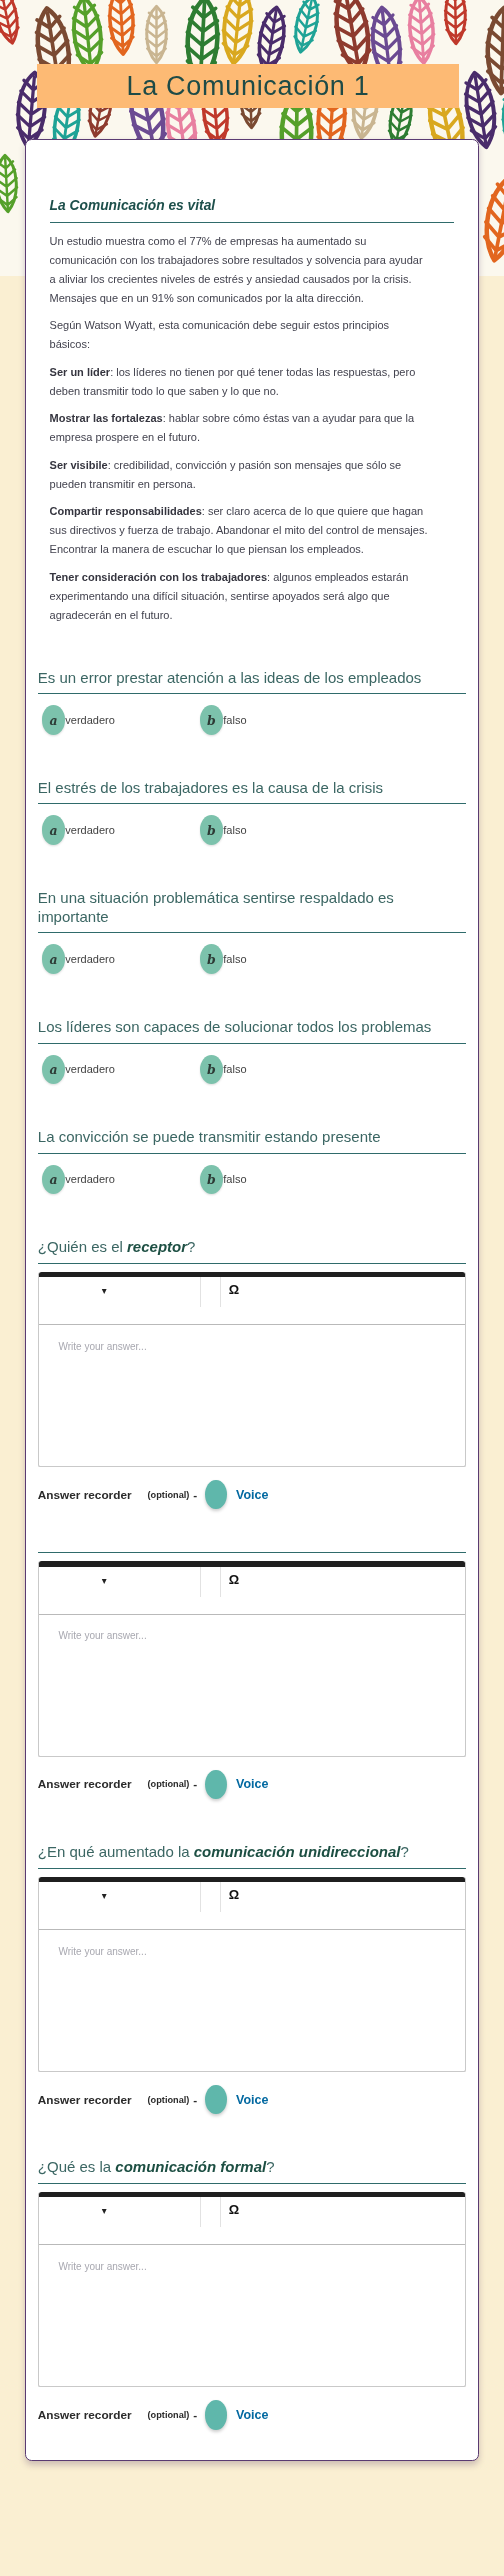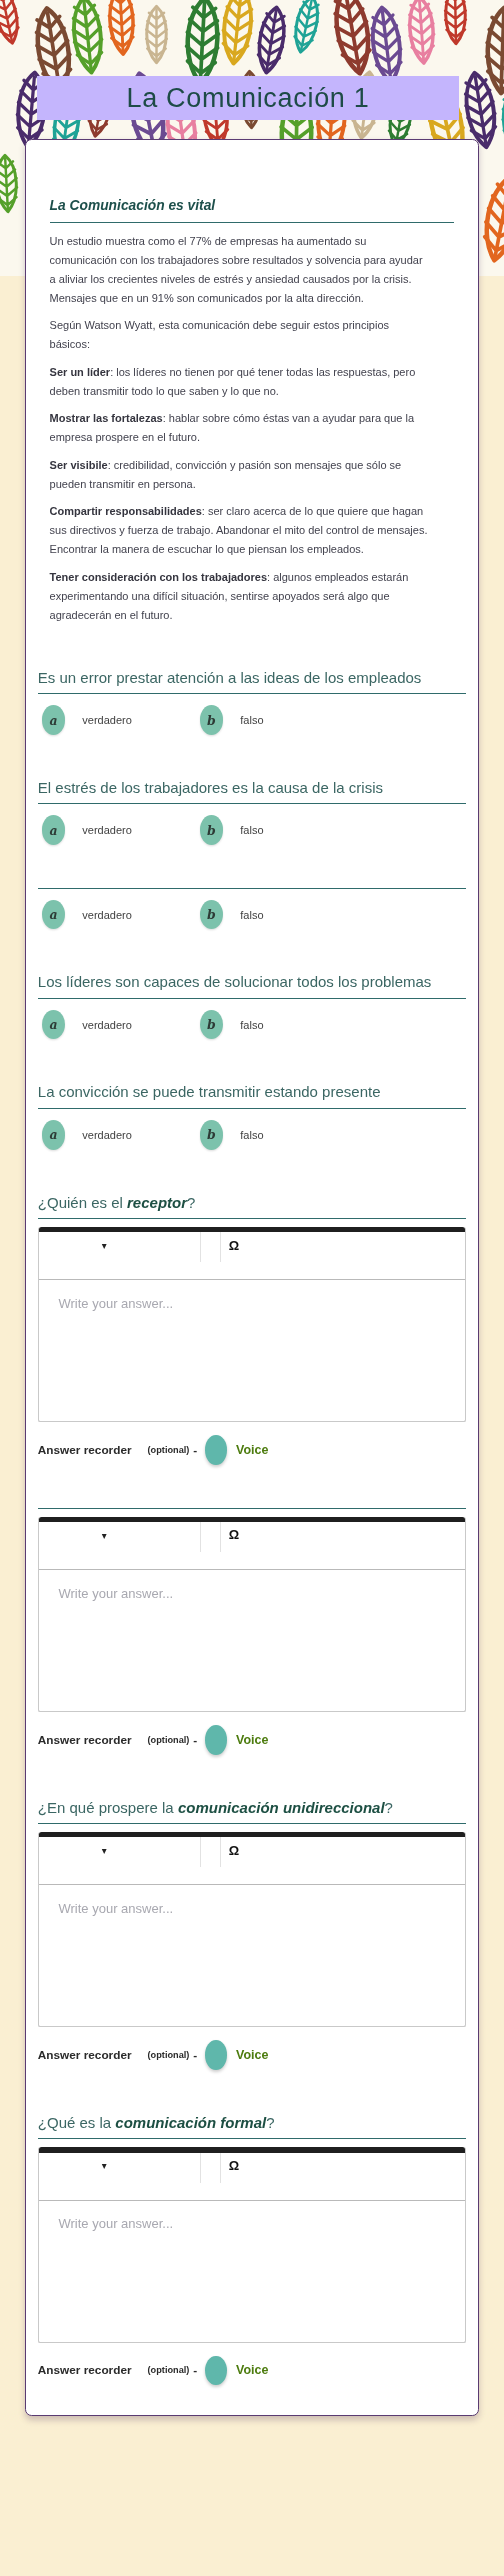--- a/index.html
+++ b/index.html
@@ -2,22 +2,22 @@
 <html style="font-size:10.5px"><head>
 <meta charset="utf-8">
 <style>
   html,body{margin:0;padding:0}
   body{background:#faefd2;font-family:"Liberation Sans",sans-serif}
   .page{width:504px;margin:0 auto;position:relative;overflow:hidden}
 
   
   .leaf-header{position:relative;height:276px;background:#fbf8ee;overflow:hidden}
   .leaf{position:absolute;pointer-events:none}
-  .title-banner{position:absolute;left:37px;width:422px;top:76px;height:44px;
-    background:#c4b5fd;display:flex;align-items:center;justify-content:center;z-index:3}
+  .title-banner{position:absolute;left:37px;width:422px;top:64px;height:44px;
+    background:#fdba74;display:flex;align-items:center;justify-content:center;z-index:3}
   .title-banner h1{margin:0;font-size:27px;font-weight:500;color:#1e4b47;letter-spacing:0.7px}
 
   
   .card{position:relative;z-index:2;margin:-137px 25px 24px;background:#ffffff;
     border:1.3px solid #5a3b72;border-radius:6.6px;padding:58px 11.8px 30px;
     box-shadow:0 3.3px 6.6px rgba(70,45,90,.25)}
 
   .intro{padding:0 11.8px}
   .intro-heading{margin:0 0 9.2px;font-size:13.8px;font-style:italic;font-weight:bold;color:#1d4f4b}
   .rule{border:none;border-top:0.7px solid #2f6b6b;margin:0}
@@ -28,44 +28,44 @@
   .q-title{margin:0 0 6.6px;font-size:15px;line-height:19px;font-weight:400;color:#3b6663}
   .q-bold{font-weight:bold;font-style:italic;color:#1d4f43}
 
   
   .options{display:flex;margin-top:11px;padding-left:3.9px}
   .option{display:flex;align-items:center;cursor:pointer}
   .option.first{width:158px}
   .bubble{width:23.6px;height:29.5px;border-radius:50%;background:#7cc2ac;flex:0 0 23.6px;
     display:flex;align-items:center;justify-content:center;box-shadow:0 1.3px 2px rgba(0,0,0,.12)}
   .letter{font-family:"DejaVu Serif",serif;font-style:italic;font-weight:bold;font-size:12.5px;color:#2d3b36}
-  .opt-label{margin-left:17px;font-size:11px;color:#3f3f3f}
+  .opt-label{font-size:11px;color:#3f3f3f}
 
   
   .rte{margin-top:7.9px;border:0.7px solid #c9c9c9;border-top:none;border-radius:2.6px;background:#fff}
   .rte-topbar{height:5.3px;background:#1f1f1f;border-radius:2.6px 2.6px 0 0}
   .rte-toolbar{position:relative;height:47px;border-bottom:1.3px solid #b9b9b9}
   .rte-dd{position:absolute;left:63px;top:7.9px;background:none;border:none;font-size:9.8px;color:#222;cursor:pointer;padding:0}
   .rte-sep1,.rte-sep2{position:absolute;top:0;height:30px;border-left:0.7px solid #e2e2e2}
   .rte-sep1{left:161px}
   .rte-sep2{left:181px}
   .rte-omega{position:absolute;left:190px;top:5.3px;font-size:13px;font-weight:bold;background:none;border:none;color:#111;cursor:pointer;padding:0}
   .rte-input{display:block;width:100%;box-sizing:border-box;height:141px;border:none;resize:none;
-    padding:15.8px 19.7px;font-size:13px;font-family:"Liberation Sans",sans-serif;color:#333;outline:none;
+    padding:15.8px 19.7px;font-size:10px;font-family:"Liberation Sans",sans-serif;color:#333;outline:none;
     border-radius:0 0 2.6px 2.6px}
   .rte-input::placeholder{color:#a8a8b0}
 
   
   .recorder{margin-top:13px;display:flex;align-items:center}
   .rec-label{font-size:11.8px;font-weight:bold;color:#2b2b2b}
   .rec-optional{font-size:9.2px;font-weight:bold;color:#2b2b2b;margin-left:16px}
   .rec-dash{font-size:11.8px;font-weight:bold;color:#2b2b2b;margin-left:3.9px}
   .rec-mic{width:21.7px;height:29.5px;margin-left:7.9px;border-radius:50%;background:#5fb7ab;border:none;
     cursor:pointer;box-shadow:0 2px 3.3px rgba(0,0,0,.2)}
-  .rec-voice{margin-left:9.2px;font-size:12.5px;font-weight:bold;color:#4d7c0f}
+  .rec-voice{margin-left:9.2px;font-size:12.5px;font-weight:bold;color:#0369a1}
 </style>
 </head>
 <body>
 
 <div class="page">
 
   <header class="leaf-header">
     <div id="leafRows">
         <div class="leaf" style="left: -11.8px; top: -15.8px; width: 37px; height: 63px; transform: rotate(-12deg);"><svg viewBox="-32 -58 64 116" width="100%" height="100%">
             <path d="M0,-52 C24,-30 24,26 0,52 C-24,26 -24,-30 0,-52 Z" fill="none" stroke="#c0392b" stroke-width="5.5" stroke-linejoin="round"></path>
@@ -287,20 +287,21 @@
         <div class="option">
           <span class="bubble">
               <span class="letter">b</span>
             </span>
           <span class="opt-label">falso</span>
         </div>
       </div>
     </section>
 
     <section class="question mc">
+      <h3 class="q-title">En una situación problemática sentirse respaldado es importante</h3>
       <hr class="rule">
       <div class="options">
         <div class="option first">
           <span class="bubble">
               <span class="letter">a</span>
             </span>
           <span class="opt-label">verdadero</span>
         </div>
         <div class="option">
           <span class="bubble">
@@ -386,21 +387,21 @@
       <div class="recorder">
         <span class="rec-label">Answer recorder</span>
         <span class="rec-optional">(optional)</span>
         <span class="rec-dash">-</span>
         <button class="rec-mic"></button>
         <span class="rec-voice">Voice</span>
       </div>
     </section>
 
     <section class="question open">
-      <h3 class="q-title"><span>¿En qué prospere la </span><strong class="q-bold">comunicación unidireccional</strong><span>?</span></h3>
+      <h3 class="q-title"><span>¿En qué aumentado la </span><strong class="q-bold">comunicación unidireccional</strong><span>?</span></h3>
       <hr class="rule">
       <div class="rte">
         <div class="rte-topbar"></div>
         <div class="rte-toolbar">
           <button class="rte-dd">▾</button>
           <span class="rte-sep1"></span>
           <span class="rte-sep2"></span>
           <button class="rte-omega">Ω</button>
         </div>
         <textarea class="rte-input" placeholder="Write your answer..." style=""></textarea>

